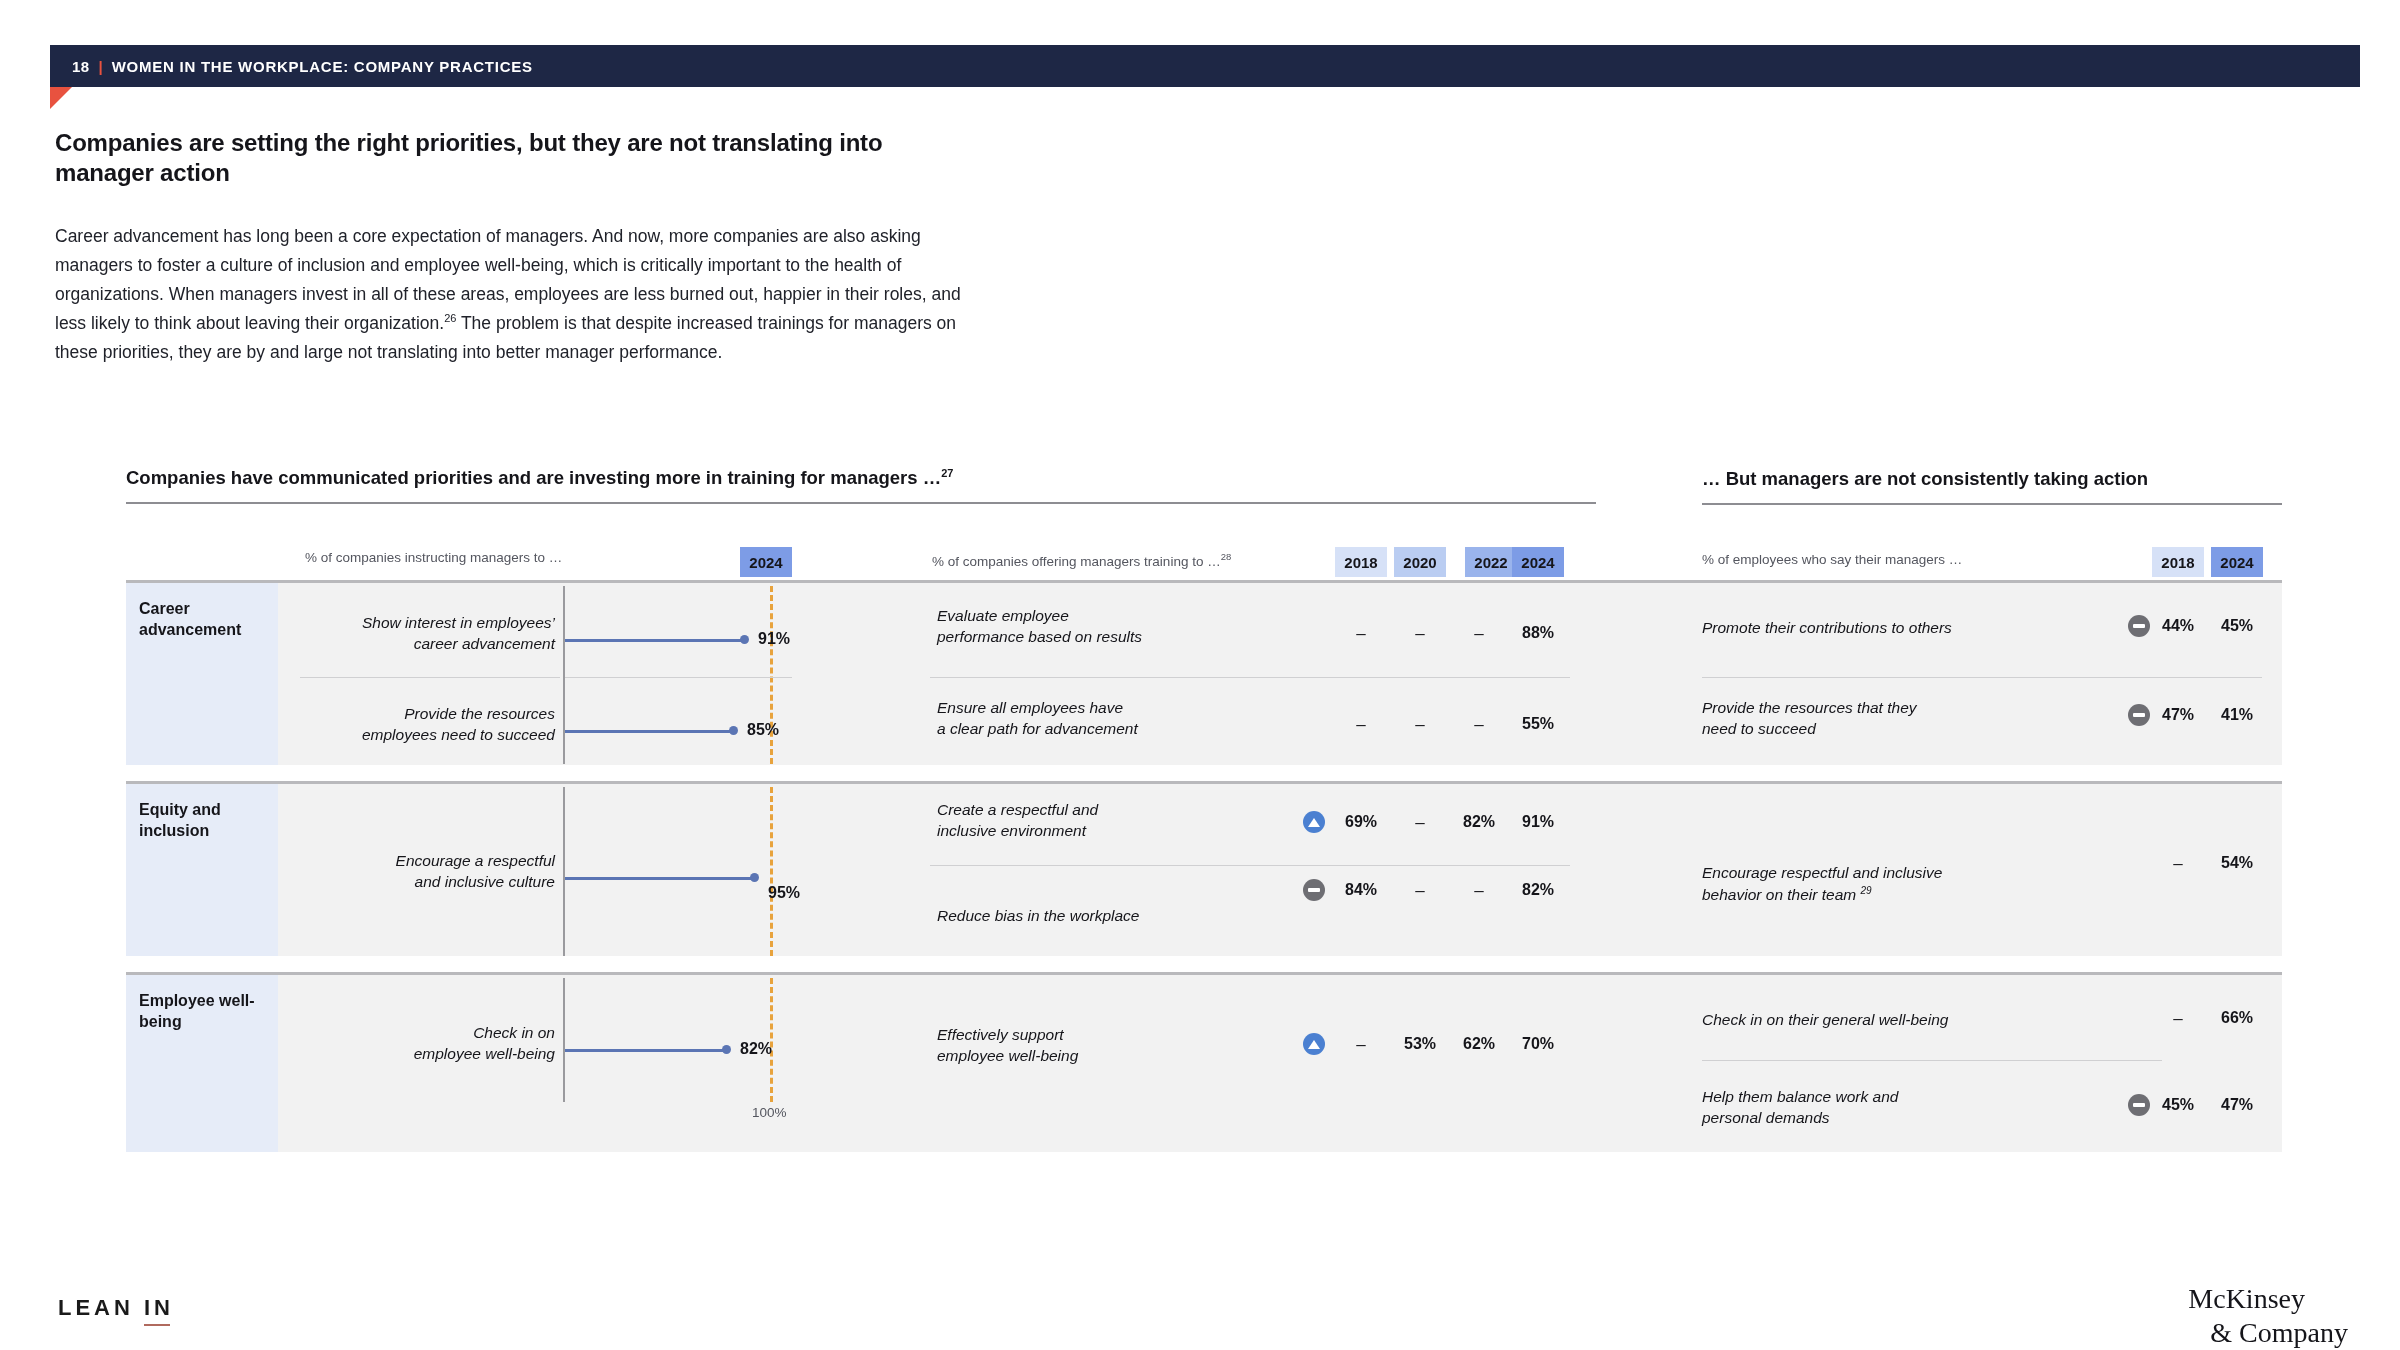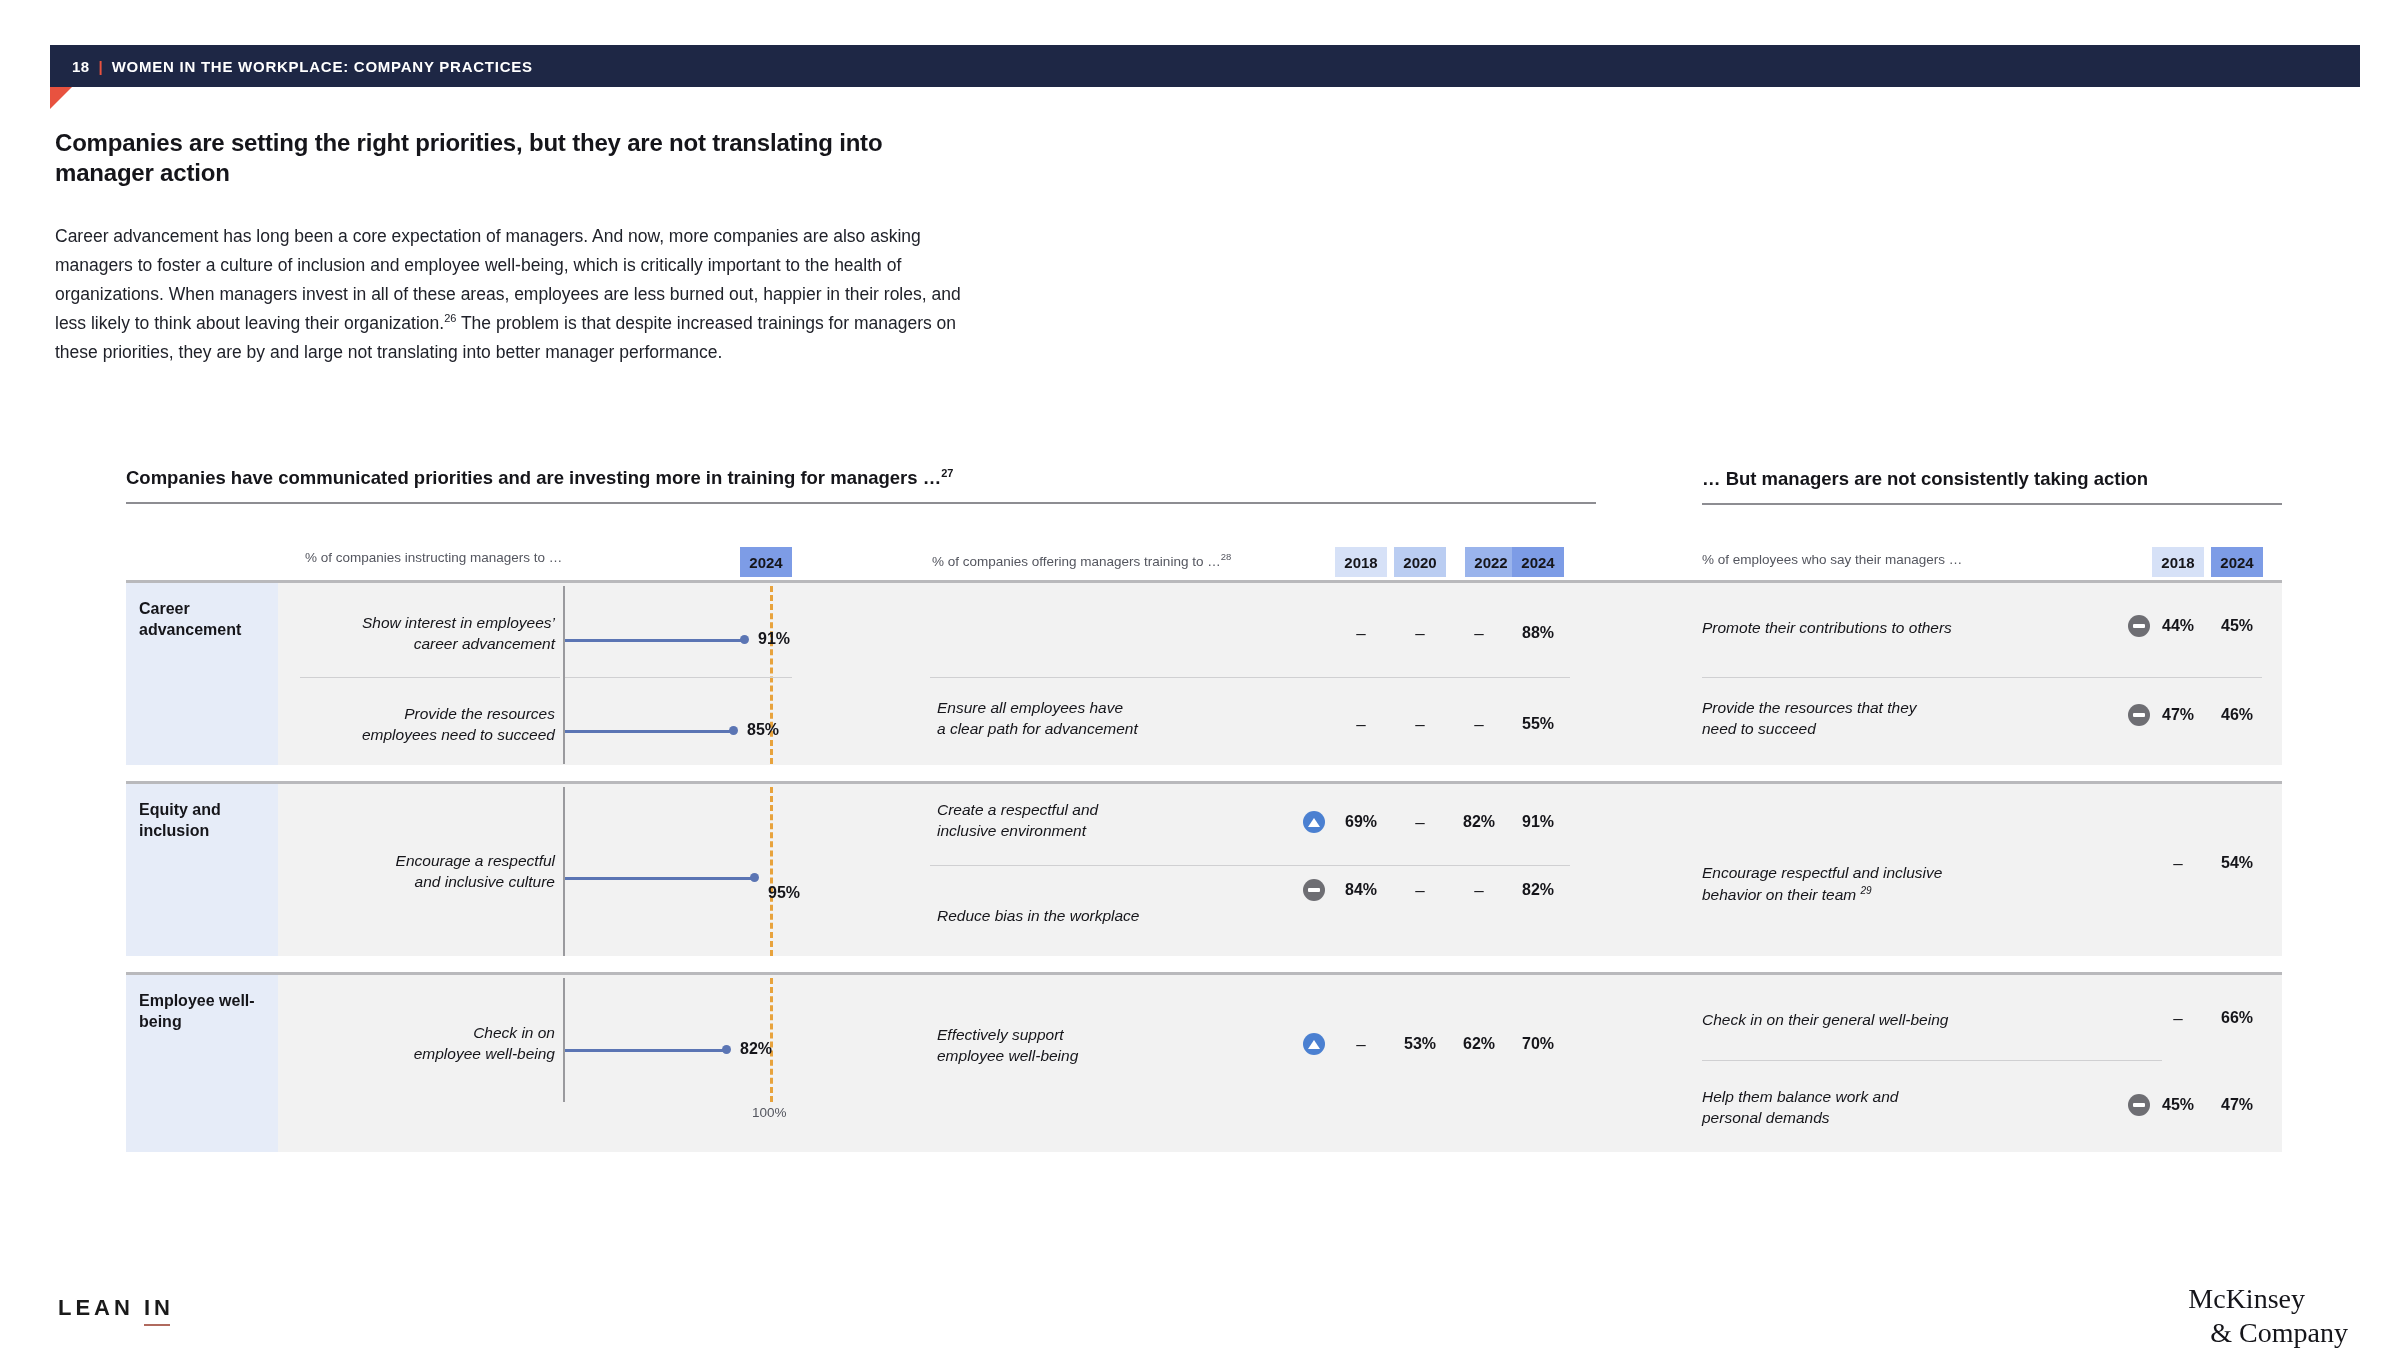--- a/index.html
+++ b/index.html
@@ -291,20 +291,22 @@
 
   <div class="vdiv" style="left:563px; top:586px; height:178px;"></div>
   <div class="dash100" style="left:770px; top:586px; height:178px;"></div>
 
   <div class="barlabel" style="left:300px; top:613px; width:255px;">Show interest in employees’
 career advancement</div>
   <div class="bar" style="left:565px; top:639px; width:179px;"></div>
   <div class="bardot" style="left:740px; top:635px;"></div>
   <div class="barval" style="left:758px; top:630px;">91%</div>
 
+  <div class="rowlabel" style="left:937px; top:606px; width:320px;">Evaluate employee
+performance based on results</div>
   <div class="cellval dash" style="left:1335px; top:624px;">–</div>
   <div class="cellval dash" style="left:1394px; top:624px;">–</div>
   <div class="cellval dash" style="left:1453px; top:624px;">–</div>
   <div class="cellval" style="left:1512px; top:624px;">88%</div>
 
   <div class="rowlabel" style="left:1702px; top:618px; width:430px;">Promote their contributions to others</div>
   <div class="indic flat" style="left:2128px; top:615px;">
       <span class="bar-g"></span>
     </div>
   <div class="cellval" style="left:2152px; top:617px;">44%</div>
@@ -327,21 +329,21 @@
   <div class="cellval dash" style="left:1394px; top:715px;">–</div>
   <div class="cellval dash" style="left:1453px; top:715px;">–</div>
   <div class="cellval" style="left:1512px; top:715px;">55%</div>
 
   <div class="rowlabel" style="left:1702px; top:698px; width:430px;">Provide the resources that they
 need to succeed</div>
   <div class="indic flat" style="left:2128px; top:704px;">
       <span class="bar-g"></span>
     </div>
   <div class="cellval" style="left:2152px; top:706px;">47%</div>
-  <div class="cellval" style="left:2211px; top:706px;">46%</div>
+  <div class="cellval" style="left:2211px; top:706px;">41%</div>
 
   <div class="band-label" style="left:126px; top:781px; width:152px; height:175px;">
     <span>Equity and
 inclusion</span>
   </div>
   <div class="band" style="left:278px; top:781px; width:2004px; height:175px;"></div>
 
   <div class="vdiv" style="left:563px; top:787px; height:169px;"></div>
   <div class="dash100" style="left:770px; top:787px; height:169px;"></div>
 

